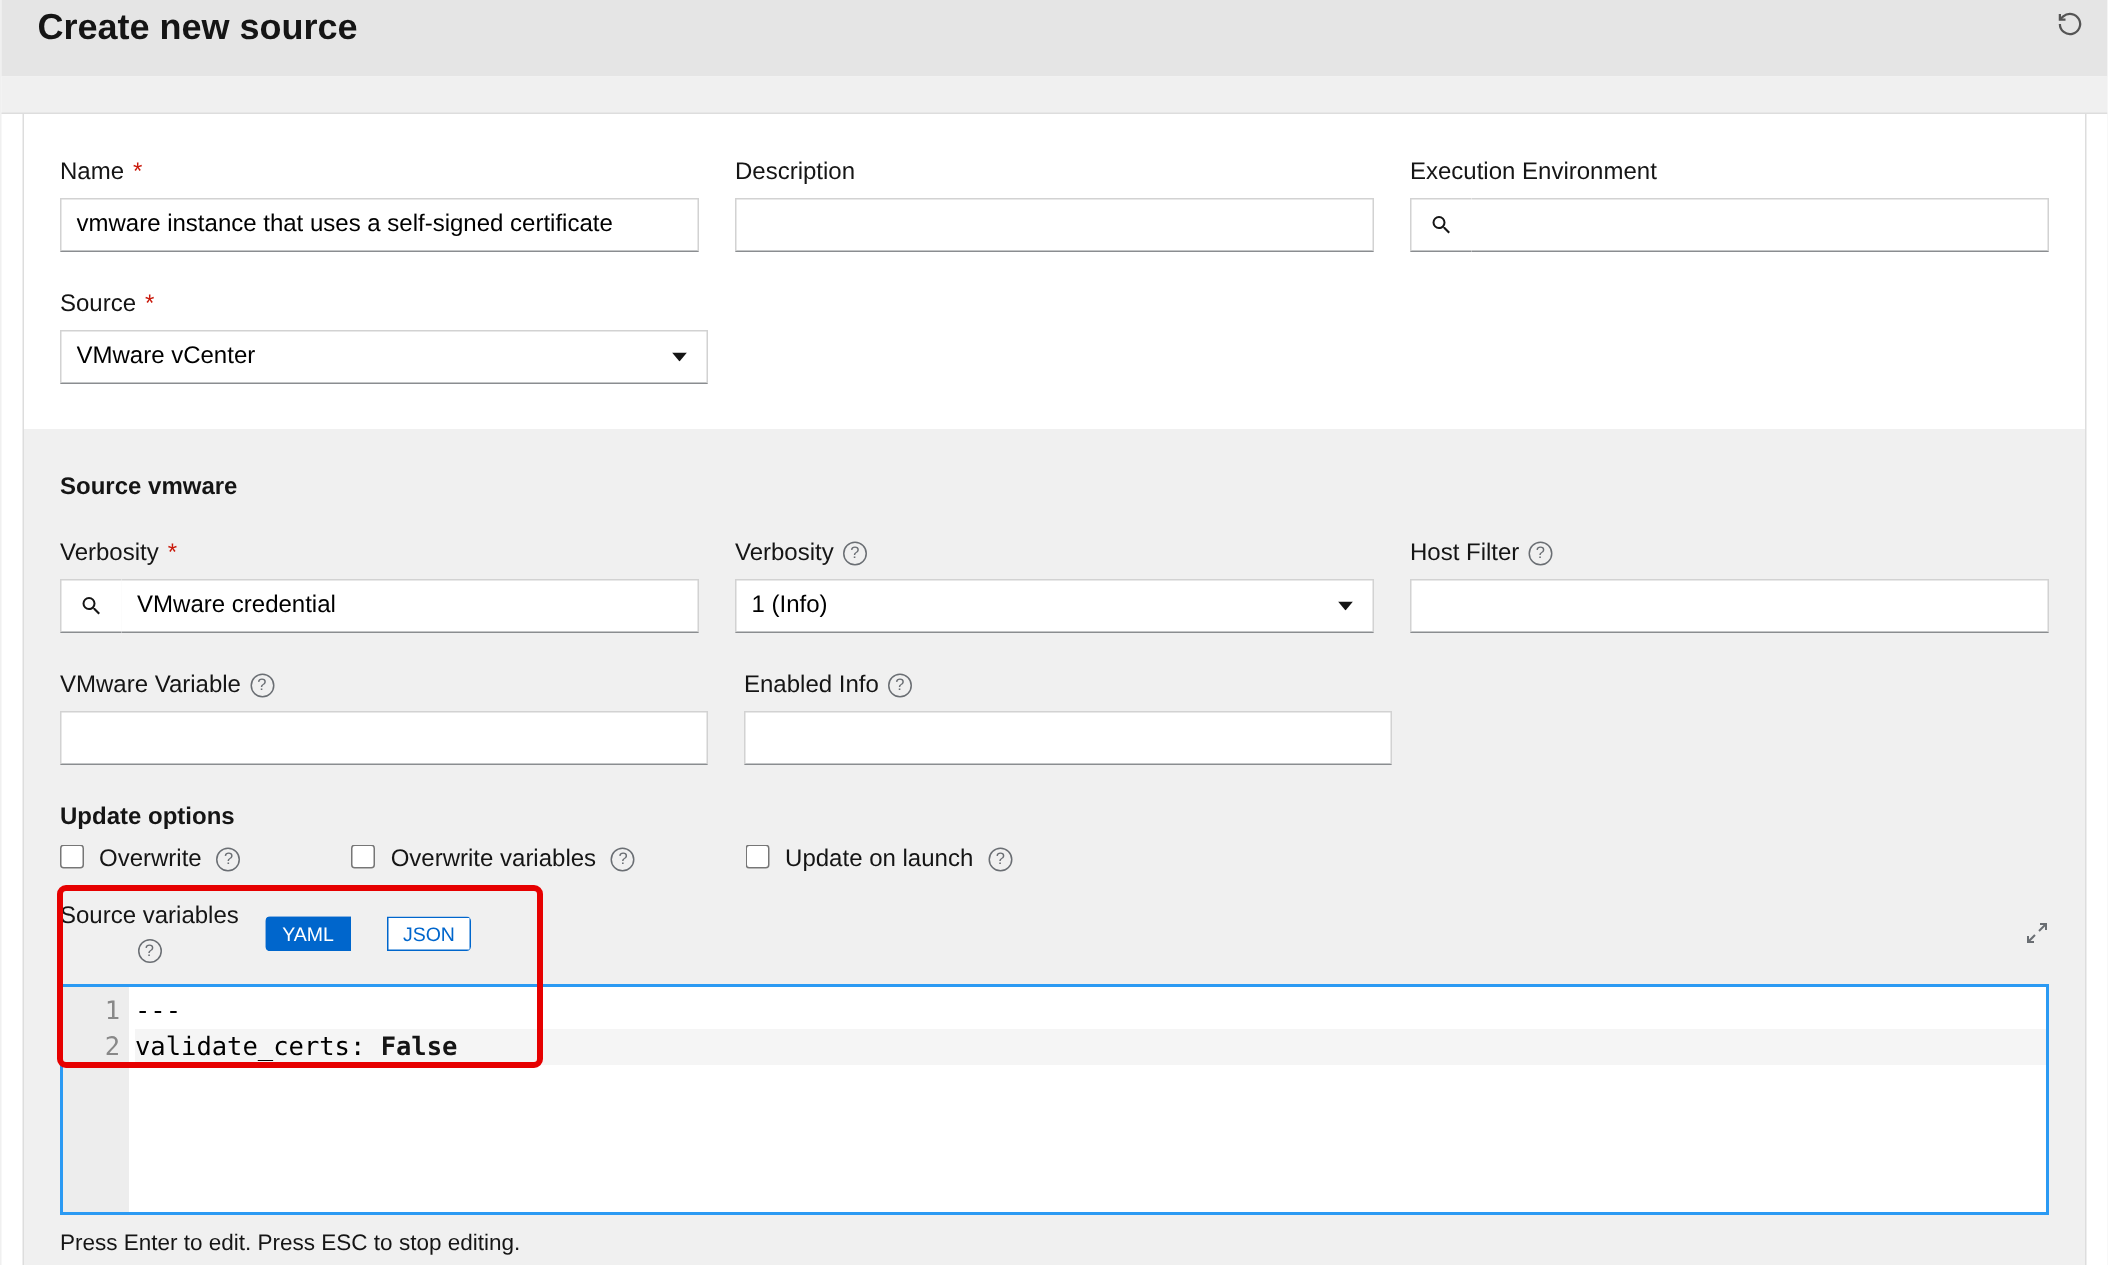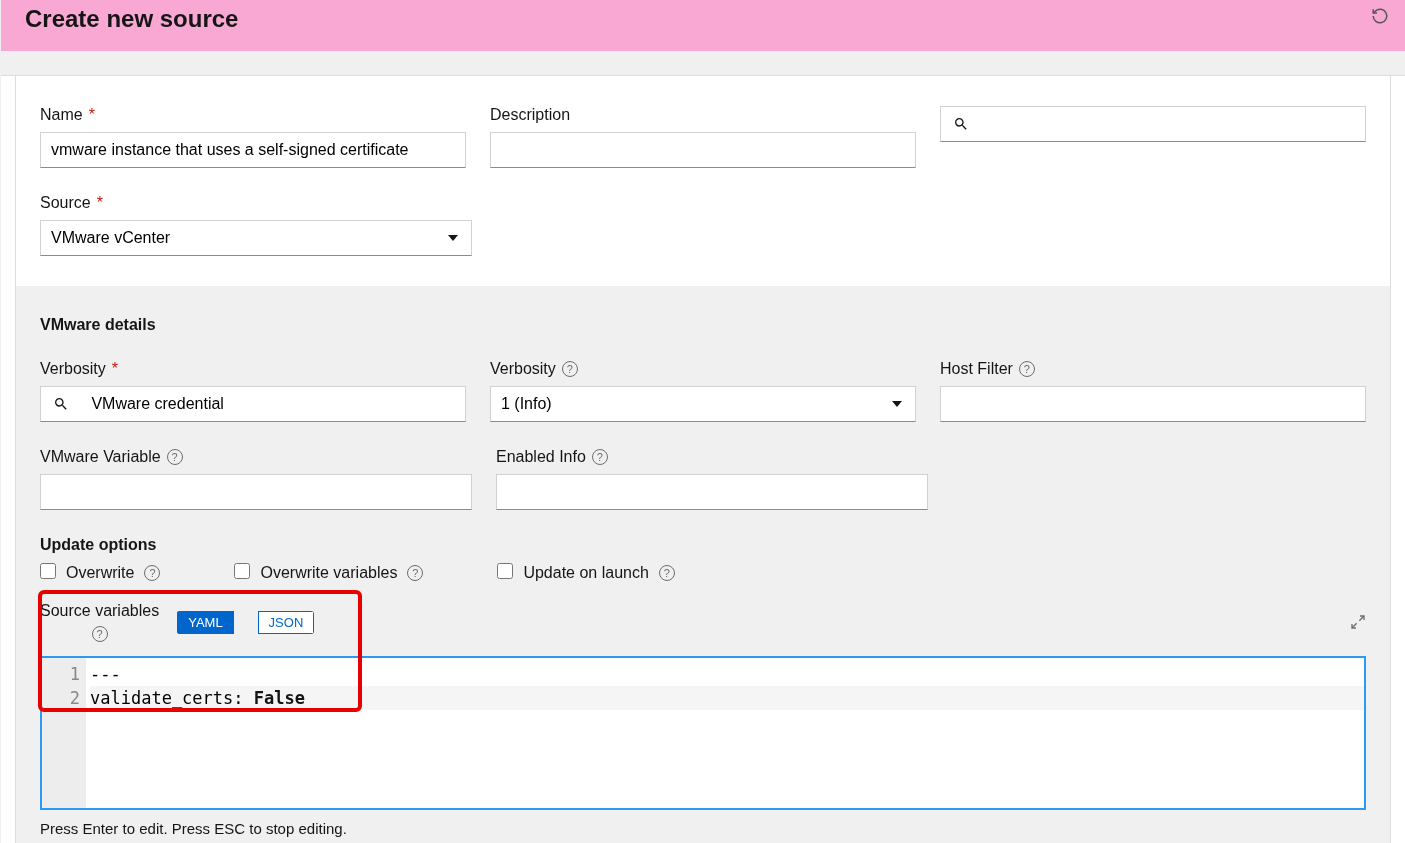--- a/index.html
+++ b/index.html
@@ -1,18 +1,18 @@
 <!DOCTYPE html>
 <html><head>
 <meta charset="utf-8">
 <style>
 * { box-sizing: border-box; margin: 0; padding: 0; }
 body { font-family: "Helvetica Neue", Helvetica, Arial, sans-serif; font-size: 16px; color: #151515; background: #fff; }
 .outer { border-left: 1px solid #f0f0f0; }
-.page-header { padding: 5px 16px 18px 24px; display: flex; justify-content: space-between; align-items: flex-start; background: #f9a8d4; }
+.page-header { padding: 5px 16px 18px 24px; display: flex; justify-content: space-between; align-items: flex-start; background: #e5e5e5; }
 .page-title { font-size: 24px; font-weight: 600; }
 .back-icon-wrap { color: #555; margin-top: 2px; }
 .gray-strip { background: #f0f0f0; height: 25px; border-bottom: 1px solid #ddd; }
 .panel { background: #fff; margin: 0 14px; border: 1px solid #ddd; border-top: none; padding: 0; }
 .section-white { background: #fff; padding: 30px 24px 30px 24px; }
 .section-gray { background: #f0f0f0; padding: 30px 24px 10px 24px; position: relative; }
 .row { display: flex; gap: 24px; margin-bottom: 26px; }
 .field { display: flex; flex-direction: column; }
 .col { width: 432px; }
 .label { font-size: 16px; font-weight: 400; color: #151515; margin-bottom: 8px; display: flex; align-items: center; gap: 6px; }
@@ -70,20 +70,21 @@
             <span>Name</span>
             <span class="req">*</span>
           </label>
           <input class="input" value="vmware instance that uses a self-signed certificate" style="">
         </div>
         <div class="field col">
           <label class="label">Description</label>
           <input class="input" value="" style="">
         </div>
         <div class="field col">
+          <label class="label">Execution Environment</label>
           <div class="input-group">
             <span class="icon-addon">
               <svg width="16" height="16" viewBox="0 0 24 24" fill="currentColor">
                   <path d="M15.5 14h-.79l-.28-.27A6.471 6.471 0 0 0 16 9.5 6.5 6.5 0 1 0 9.5 16c1.61 0 3.09-.59 4.23-1.57l.27.28v.79l5 4.99L20.49 19l-4.99-5zm-6 0C7.01 14 5 11.99 5 9.5S7.01 5 9.5 5 14 7.01 14 9.5 11.99 14 9.5 14z"></path>
                 </svg>
             </span>
             <input class="input" value="" style="">
           </div>
         </div>
       </div>
@@ -100,21 +101,21 @@
               <svg width="10" height="6" viewBox="0 0 10 6">
                   <path d="M0 0l5 6 5-6z" fill="#151515"></path>
                 </svg>
             </span>
           </div>
         </div>
       </div>
     </div>
 
     <div class="section-gray">
-      <div class="section-title">VMware details</div>
+      <div class="section-title">Source vmware</div>
 
       <div class="row">
         <div class="field col">
           <label class="label">
             <span>Verbosity</span>
             <span class="req">*</span>
           </label>
           <div class="input-group">
             <span class="icon-addon">
               <svg width="16" height="16" viewBox="0 0 24 24" fill="currentColor">

